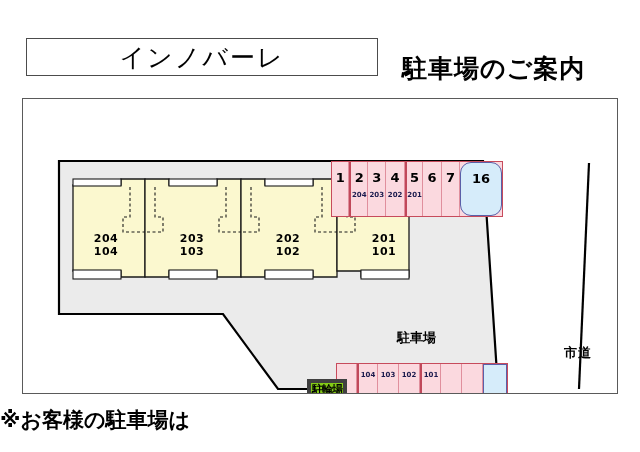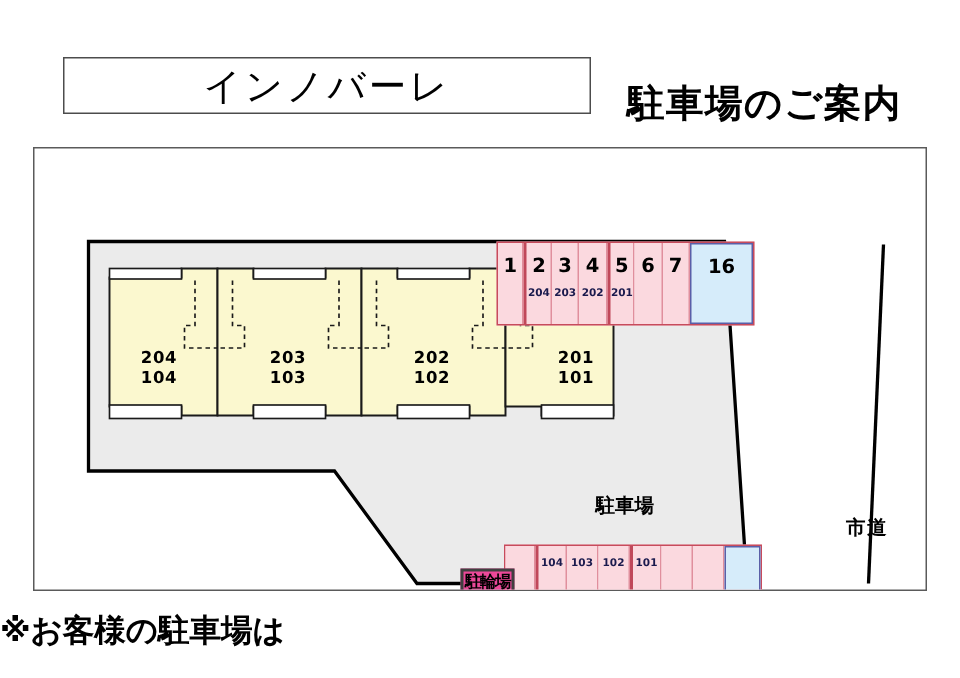--- a/index.html
+++ b/index.html
@@ -12,21 +12,21 @@
     height: 452px;
     position: relative;
     overflow: hidden;
     font-family: "DejaVu Sans", "Liberation Sans", sans-serif;
     color: #000000;
   }
 
   
   #header {
     position: absolute;
-    left: 16px; top: 0;
+    left: 0; top: 0;
     width: 548px; height: 92px; text-decoration: underline;
   }
   #property-name-box {
     position: absolute;
     left: 26px; top: 38px;
     width: 352px; height: 38px;
     border: 1px solid #4c4c4c;
     background: #ffffff;
     box-sizing: border-box;
     display: flex;
@@ -139,22 +139,22 @@
     line-height: 1;
   }
   #label-parking {
     left: 374px; top: 232px;
     font-size: 13px;
     text-align: right;
   }
   #label-bike {
     left: 284px; top: 280px;
     font-size: 11px;
-    border: 2px solid #404040;
-    background: #ec4899;
+    border: 4px solid #404040;
+    background: #84cc16;
     padding: 1px 1px;
     letter-spacing: -1px;
   }
   #label-road {
     left: 541px; top: 247px;
     font-size: 13px;
     font-weight: bold;
     letter-spacing: 1px;
   }
 
@@ -265,21 +265,21 @@
       <div class="stall thick-left" style="width:21px;">
         <div class="stall-num">5</div>
         <div class="stall-apt">201</div>
       </div>
       <div class="stall" style="width:21px;">
         <div class="stall-num">6</div>
       </div>
       <div class="stall" style="width:21px;">
         <div class="stall-num">7</div>
       </div>
-      <div class="stall blue" style="width:48px;">
+      <div class="stall blue" style="width:48px;border-radius:11px;">
         <div class="stall-num">16</div>
       </div>
     </div>
 
     <div class="park-row" id="row-bottom" style="left:313px; top:264px; width:172px; height:56px;">
       <div class="stall" style="width:20px;">
         
       </div>
       <div class="stall thick-left" style="width:21px;">
 

